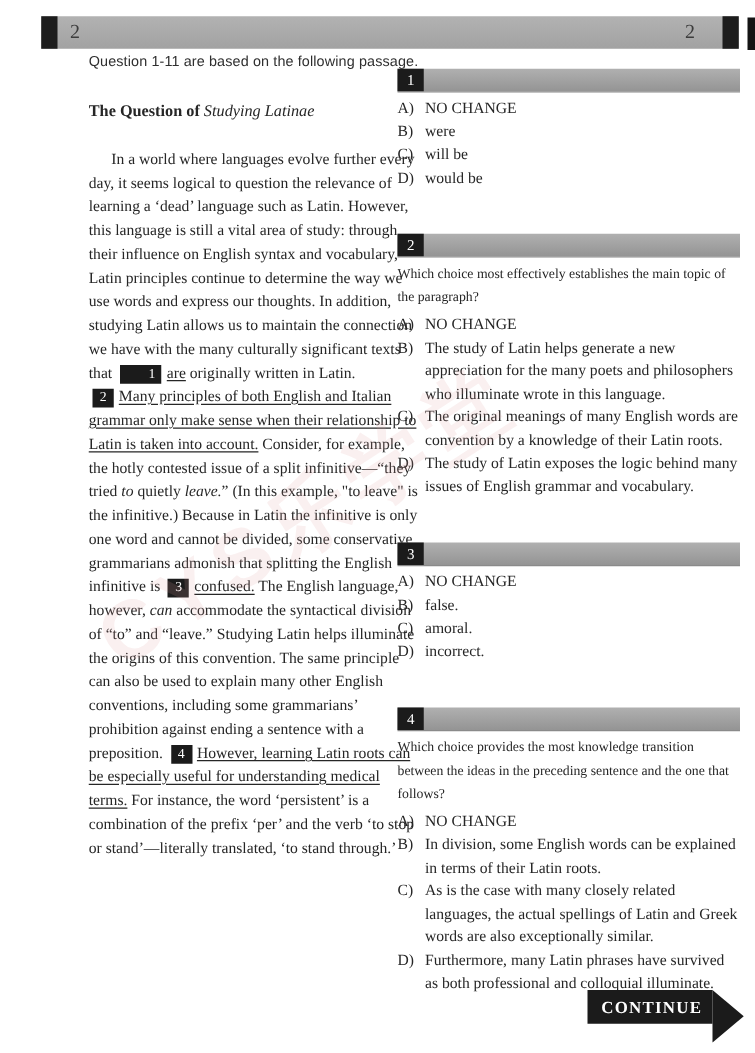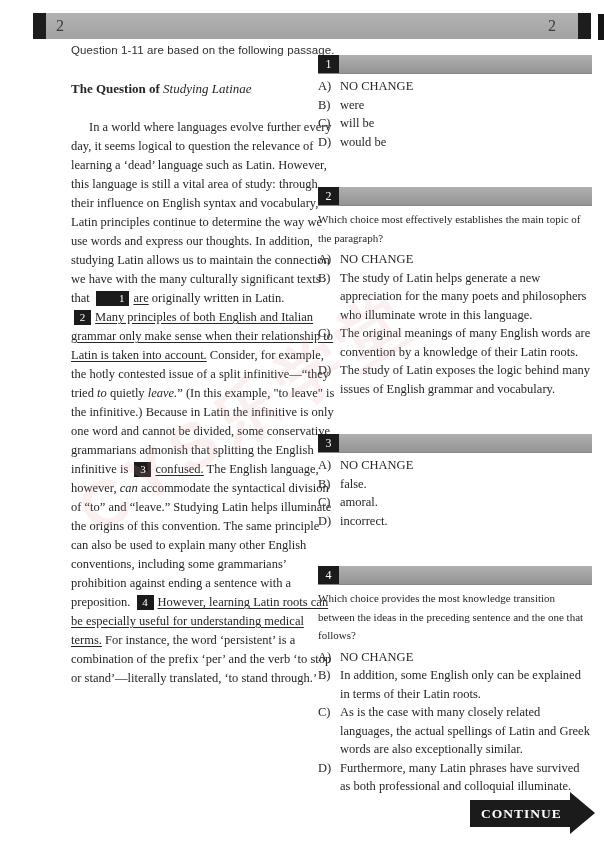--- a/index.html
+++ b/index.html
@@ -62,21 +62,21 @@
     width:21px; flex:none; background:#1b1b1b; color:#ffffff;
     font-size:12px; line-height:18px; text-align:center;
   }
   .q-stem { font-size:11px; line-height:18.5px; margin-top:4px; }
   .choices { margin-top:3px; }
   .choice-row { display:flex; font-size:12.5px; line-height:18.5px; cursor:pointer; }
   .choice-letter { width:22px; flex:none; }
   .choice-text { flex:1; }
 
   
-  .continue-btn { position:absolute; left:470px; top:792px; display:flex; align-items:center; cursor:pointer; z-index:4; }
+  .continue-btn { position:absolute; left:470px; top:792px; display:flex; align-items:flex-start; cursor:pointer; z-index:4; }
   .continue-rect {
     background:#1b1b1b; color:#ffffff; height:27px; line-height:27px;
     font-size:13.5px; font-weight:bold; letter-spacing:1px; padding:0 8px 0 11px;
   }
   .continue-arrow {
     width:0; height:0;
     border-top:21px solid transparent; border-bottom:21px solid transparent;
     border-left:25px solid #1b1b1b;
   }
 </style>
@@ -181,21 +181,21 @@
         <div class="q-num">4</div>
       </div>
       <div class="q-stem">Which choice provides the most knowledge transition between the ideas in the preceding sentence and the one that follows?</div>
       <div class="choices">
         <div class="choice-row">
           <span class="choice-letter">A)</span>
           <span class="choice-text">NO CHANGE</span>
         </div>
         <div class="choice-row">
           <span class="choice-letter">B)</span>
-          <span class="choice-text">In addition, some English only can be explained in terms of their Latin roots.</span>
+          <span class="choice-text">In division, some English words can be explained in terms of their Latin roots.</span>
         </div>
         <div class="choice-row">
           <span class="choice-letter">C)</span>
           <span class="choice-text">As is the case with many closely related languages, the actual spellings of Latin and Greek words are also exceptionally similar.</span>
         </div>
         <div class="choice-row">
           <span class="choice-letter">D)</span>
           <span class="choice-text">Furthermore, many Latin phrases have survived as both professional and colloquial illuminate.</span>
         </div>
       </div>

